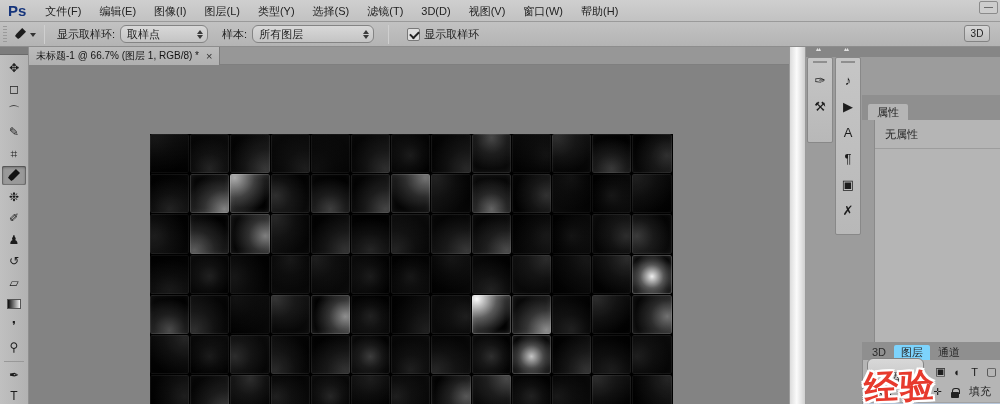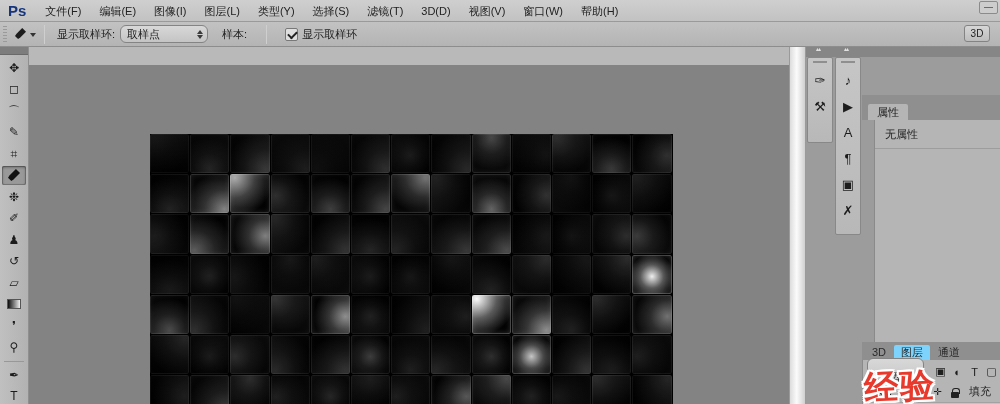--- a/index.html
+++ b/index.html
@@ -130,20 +130,24 @@
     <span class="obar-grip" data-name="options-grip"></span>
     <span class="dropper" data-name="eyedropper-icon"></span>
     <span class="caret-down" data-name="chevron-down-icon"></span>
     <span class="obar-sep" data-name="separator"></span>
     <span class="obar-label" data-name="sample-size-label">显示取样环:</span>
     <div class="combo combo-sample-size" data-name="sample-size-dropdown">
       <span class="val">取样点</span>
         <span class="spin" data-name="spinner-icon"></span>
     </div>
     <span class="obar-label" style="margin-left:14px" data-name="sample-label">样本:</span>
+    <div class="combo combo-sample" data-name="sample-dropdown">
+      <span class="val">所有图层</span>
+        <span class="spin" data-name="spinner-icon"></span>
+    </div>
     <span class="obar-sep" style="margin-left:14px" data-name="separator"></span>
     <span class="cb" data-name="show-sampling-ring-checkbox"></span>
     <span class="obar-label" data-name="show-sampling-ring-label">显示取样环</span>
     <div class="btn-3d" data-name="3d-button">3D</div>
   </div>
 
   <div class="toolbar" data-name="tool-palette">
     <div class="toolbar-grip" data-name="toolbar-grip"></div>
     <div class="tools">
 
@@ -191,20 +195,26 @@
         </div>
         <div class="tool sep-before" data-name="tool-pen">
           <span class="glyph">✒</span>
         </div>
         <div class="tool" data-name="tool-type">
           <span class="glyph">T</span>
         </div>
       </div>
   </div>
 
+  <div class="tabbar" data-name="document-tab-bar">
+    <div class="doc-tab" data-name="document-tab">
+      <span data-name="document-title">未标题-1 @ 66.7% (图层 1, RGB/8) *</span>
+      <span class="close" data-name="close-icon">×</span>
+    </div>
+  </div>
   <div class="canvas" data-name="canvas-area">
     <div id="mosaic" style="left:121px;top:69px" data-name="canvas-image">
         <div class="tile" style="left: 0px; top: 0px; width: 39.2px; height: 39.2px; background: radial-gradient(circle at 12% 10%, rgba(255, 255, 255, 0.055) 0%, rgba(255, 255, 255, 0.02) 40%, rgba(255, 255, 255, 0) 78%), linear-gradient(184deg, rgb(11, 11, 11), rgb(0, 0, 0)); box-shadow: rgba(255, 255, 255, 0.047) 0px 0px 0px 1px inset, rgba(255, 255, 255, 0.01) 0px 0px 6px inset;"></div>
         <div class="tile" style="left: 40.2px; top: 0px; width: 39.2px; height: 39.2px; background: radial-gradient(circle at 50% 90%, rgba(255, 255, 255, 0.133) 0%, rgba(255, 255, 255, 0.047) 40%, rgba(255, 255, 255, 0) 78%), linear-gradient(207deg, rgb(11, 11, 11), rgb(0, 0, 0)); box-shadow: rgba(255, 255, 255, 0.063) 0px 0px 0px 1px inset, rgba(255, 255, 255, 0.03) 0px 0px 6px inset;"></div>
         <div class="tile" style="left: 80.4px; top: 0px; width: 39.2px; height: 39.2px; background: radial-gradient(circle at 88% 90%, rgba(255, 255, 255, 0.196) 0%, rgba(255, 255, 255, 0.07) 40%, rgba(255, 255, 255, 0) 78%), linear-gradient(245deg, rgb(11, 11, 11), rgb(0, 0, 0)); box-shadow: rgba(255, 255, 255, 0.07) 0px 0px 0px 1px inset, rgba(255, 255, 255, 0.043) 0px 0px 6px inset;"></div>
         <div class="tile" style="left: 120.6px; top: 0px; width: 39.2px; height: 39.2px; background: radial-gradient(circle at 88% 90%, rgba(255, 255, 255, 0.11) 0%, rgba(255, 255, 255, 0.04) 40%, rgba(255, 255, 255, 0) 78%), linear-gradient(156deg, rgb(11, 11, 11), rgb(0, 0, 0)); box-shadow: rgba(255, 255, 255, 0.06) 0px 0px 0px 1px inset, rgba(255, 255, 255, 0.024) 0px 0px 6px inset;"></div>
         <div class="tile" style="left: 160.8px; top: 0px; width: 39.2px; height: 39.2px; background: radial-gradient(circle at 12% 90%, rgba(255, 255, 255, 0.055) 0%, rgba(255, 255, 255, 0.02) 40%, rgba(255, 255, 255, 0) 78%), linear-gradient(206deg, rgb(11, 11, 11), rgb(0, 0, 0)); box-shadow: rgba(255, 255, 255, 0.047) 0px 0px 0px 1px inset, rgba(255, 255, 255, 0.01) 0px 0px 6px inset;"></div>
         <div class="tile" style="left: 201px; top: 0px; width: 39.2px; height: 39.2px; background: radial-gradient(circle at 88% 90%, rgba(255, 255, 255, 0.165) 0%, rgba(255, 255, 255, 0.06) 40%, rgba(255, 255, 255, 0) 78%), linear-gradient(221deg, rgb(11, 11, 11), rgb(0, 0, 0)); box-shadow: rgba(255, 255, 255, 0.067) 0px 0px 0px 1px inset, rgba(255, 255, 255, 0.035) 0px 0px 6px inset;"></div>
         <div class="tile" style="left: 241.2px; top: 0px; width: 39.2px; height: 39.2px; background: radial-gradient(circle at 50% 55%, rgba(255, 255, 255, 0.086) 0%, rgba(255, 255, 255, 0.03) 40%, rgba(255, 255, 255, 0) 78%), linear-gradient(124deg, rgb(11, 11, 11), rgb(0, 0, 0)); box-shadow: rgba(255, 255, 255, 0.055) 0px 0px 0px 1px inset, rgba(255, 255, 255, 0.02) 0px 0px 6px inset;"></div>
         <div class="tile" style="left: 281.4px; top: 0px; width: 39.2px; height: 39.2px; background: radial-gradient(circle at 88% 90%, rgba(255, 255, 255, 0.133) 0%, rgba(255, 255, 255, 0.047) 40%, rgba(255, 255, 255, 0) 78%), linear-gradient(245deg, rgb(11, 11, 11), rgb(0, 0, 0)); box-shadow: rgba(255, 255, 255, 0.063) 0px 0px 0px 1px inset, rgba(255, 255, 255, 0.03) 0px 0px 6px inset;"></div>

